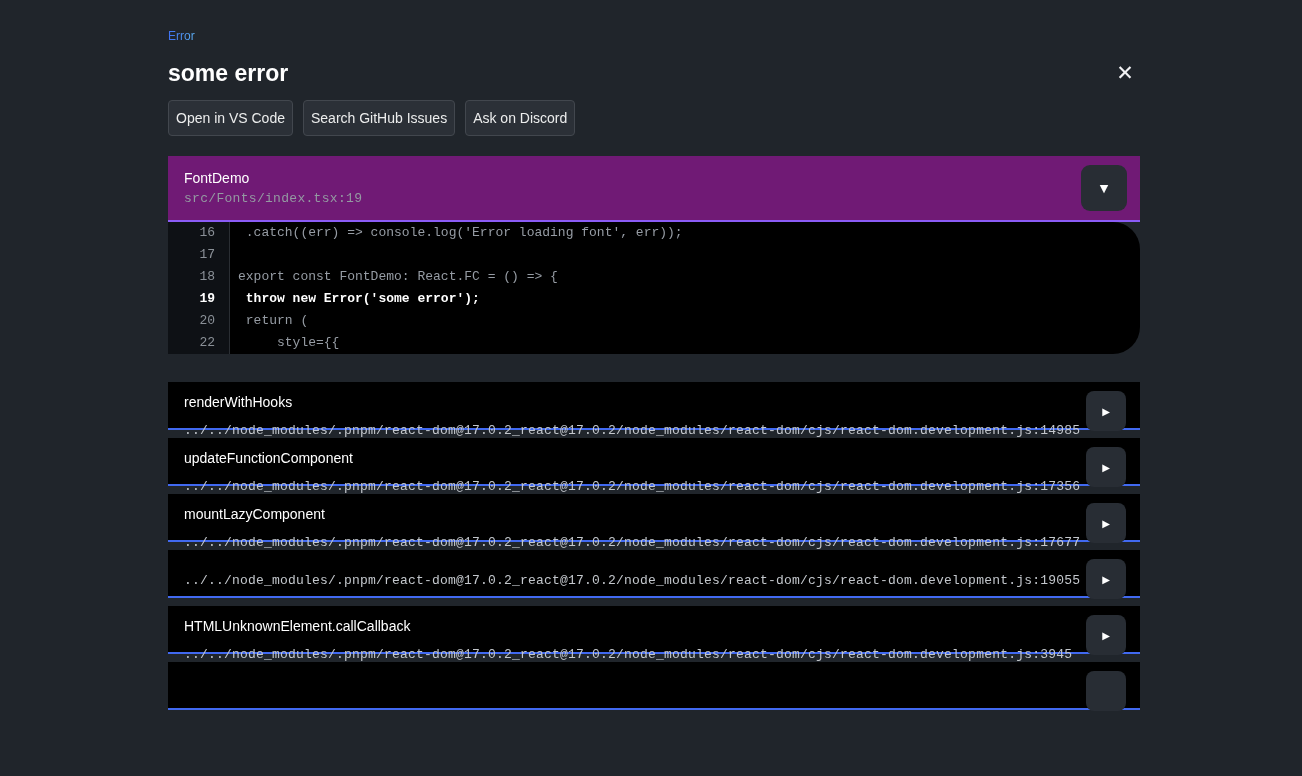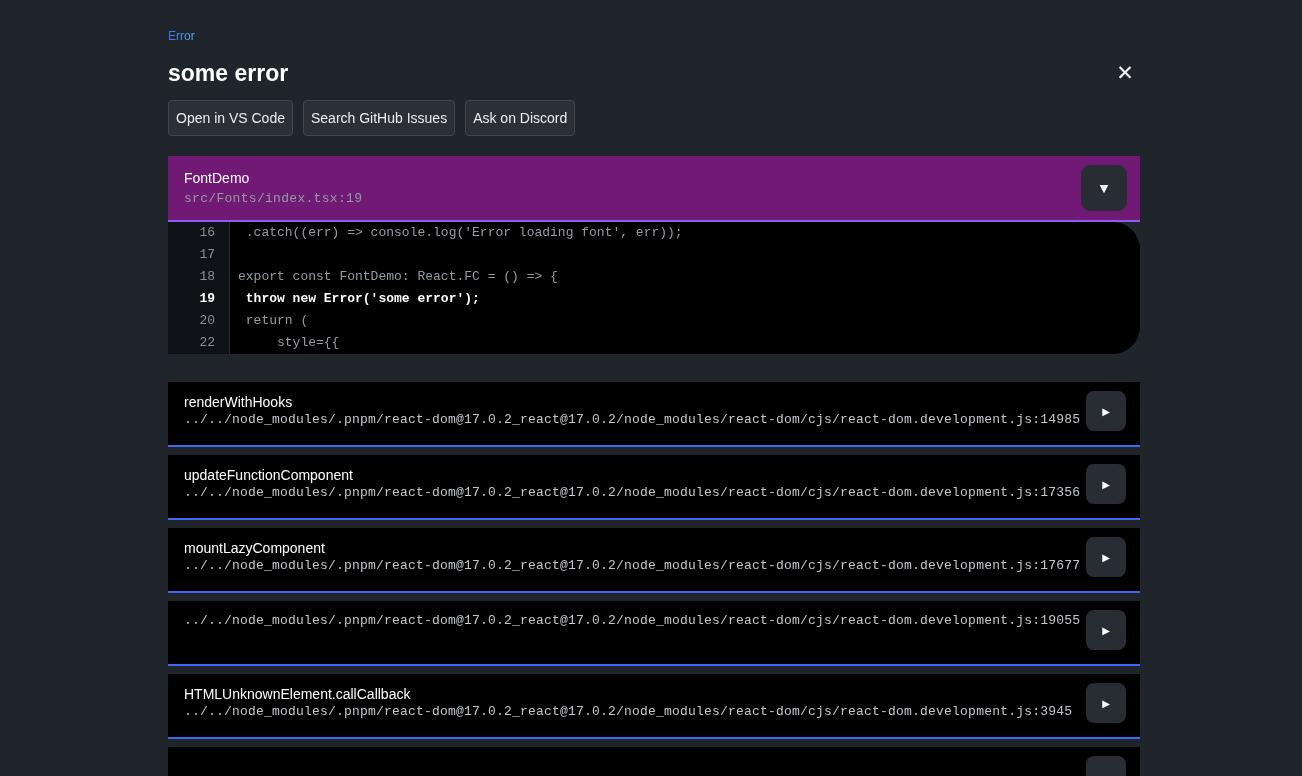--- a/index.html
+++ b/index.html
@@ -90,28 +90,28 @@
     color: #8a9097;
   }
   .code-text { padding-left: 8px; white-space: pre; }
   .code-row.hl .ln, .code-row.hl .code-text { color: #ffffff; font-weight: 700; }
 
   
   .stack { margin-top: 28px; }
   .frame {
     position: relative;
     background: #000000;
-    height: 65px;
+    height: 48px;
     padding: 11px 104px 9px 16px;
     border-bottom: 2px solid #4169f0;
     margin-bottom: 8px;
   }
   .fr-name { font-size: 14px; line-height: 18px; color: #ffffff; }
   .fr-loc {
-    margin-top: 1px;
+    margin-top: 12px;
     font-family: "Liberation Mono", monospace;
     font-size: 13px; line-height: 16px;
     color: #c3c7cc;
     letter-spacing: 0.2px;
     white-space: nowrap;
   }
   .fr-expand {
     position: absolute; right: 14px; top: 9px;
     width: 40px; height: 40px;
     background: #282d34; border: none; border-radius: 8px;

